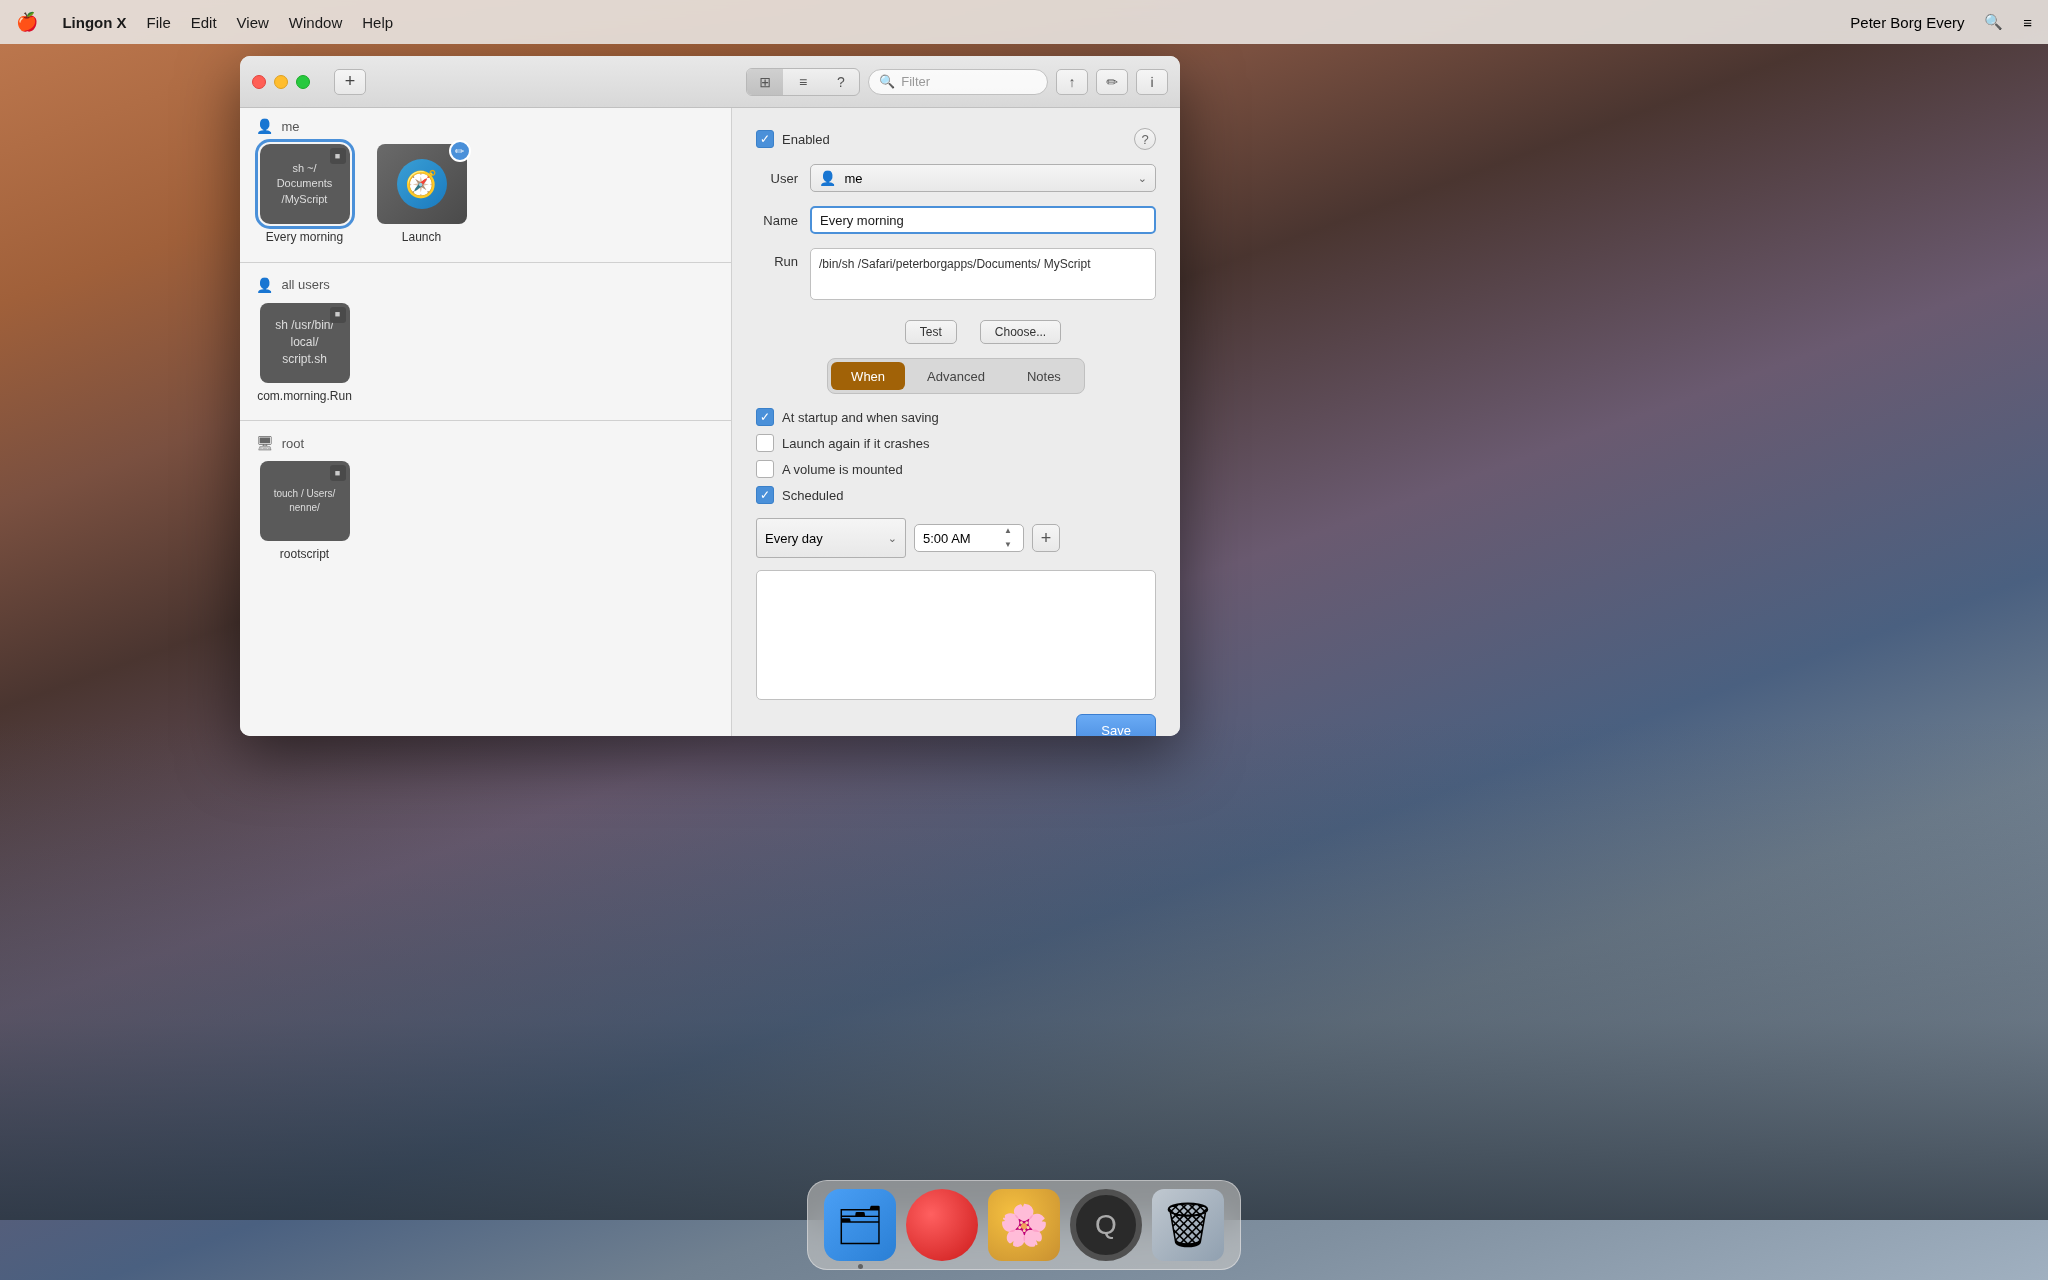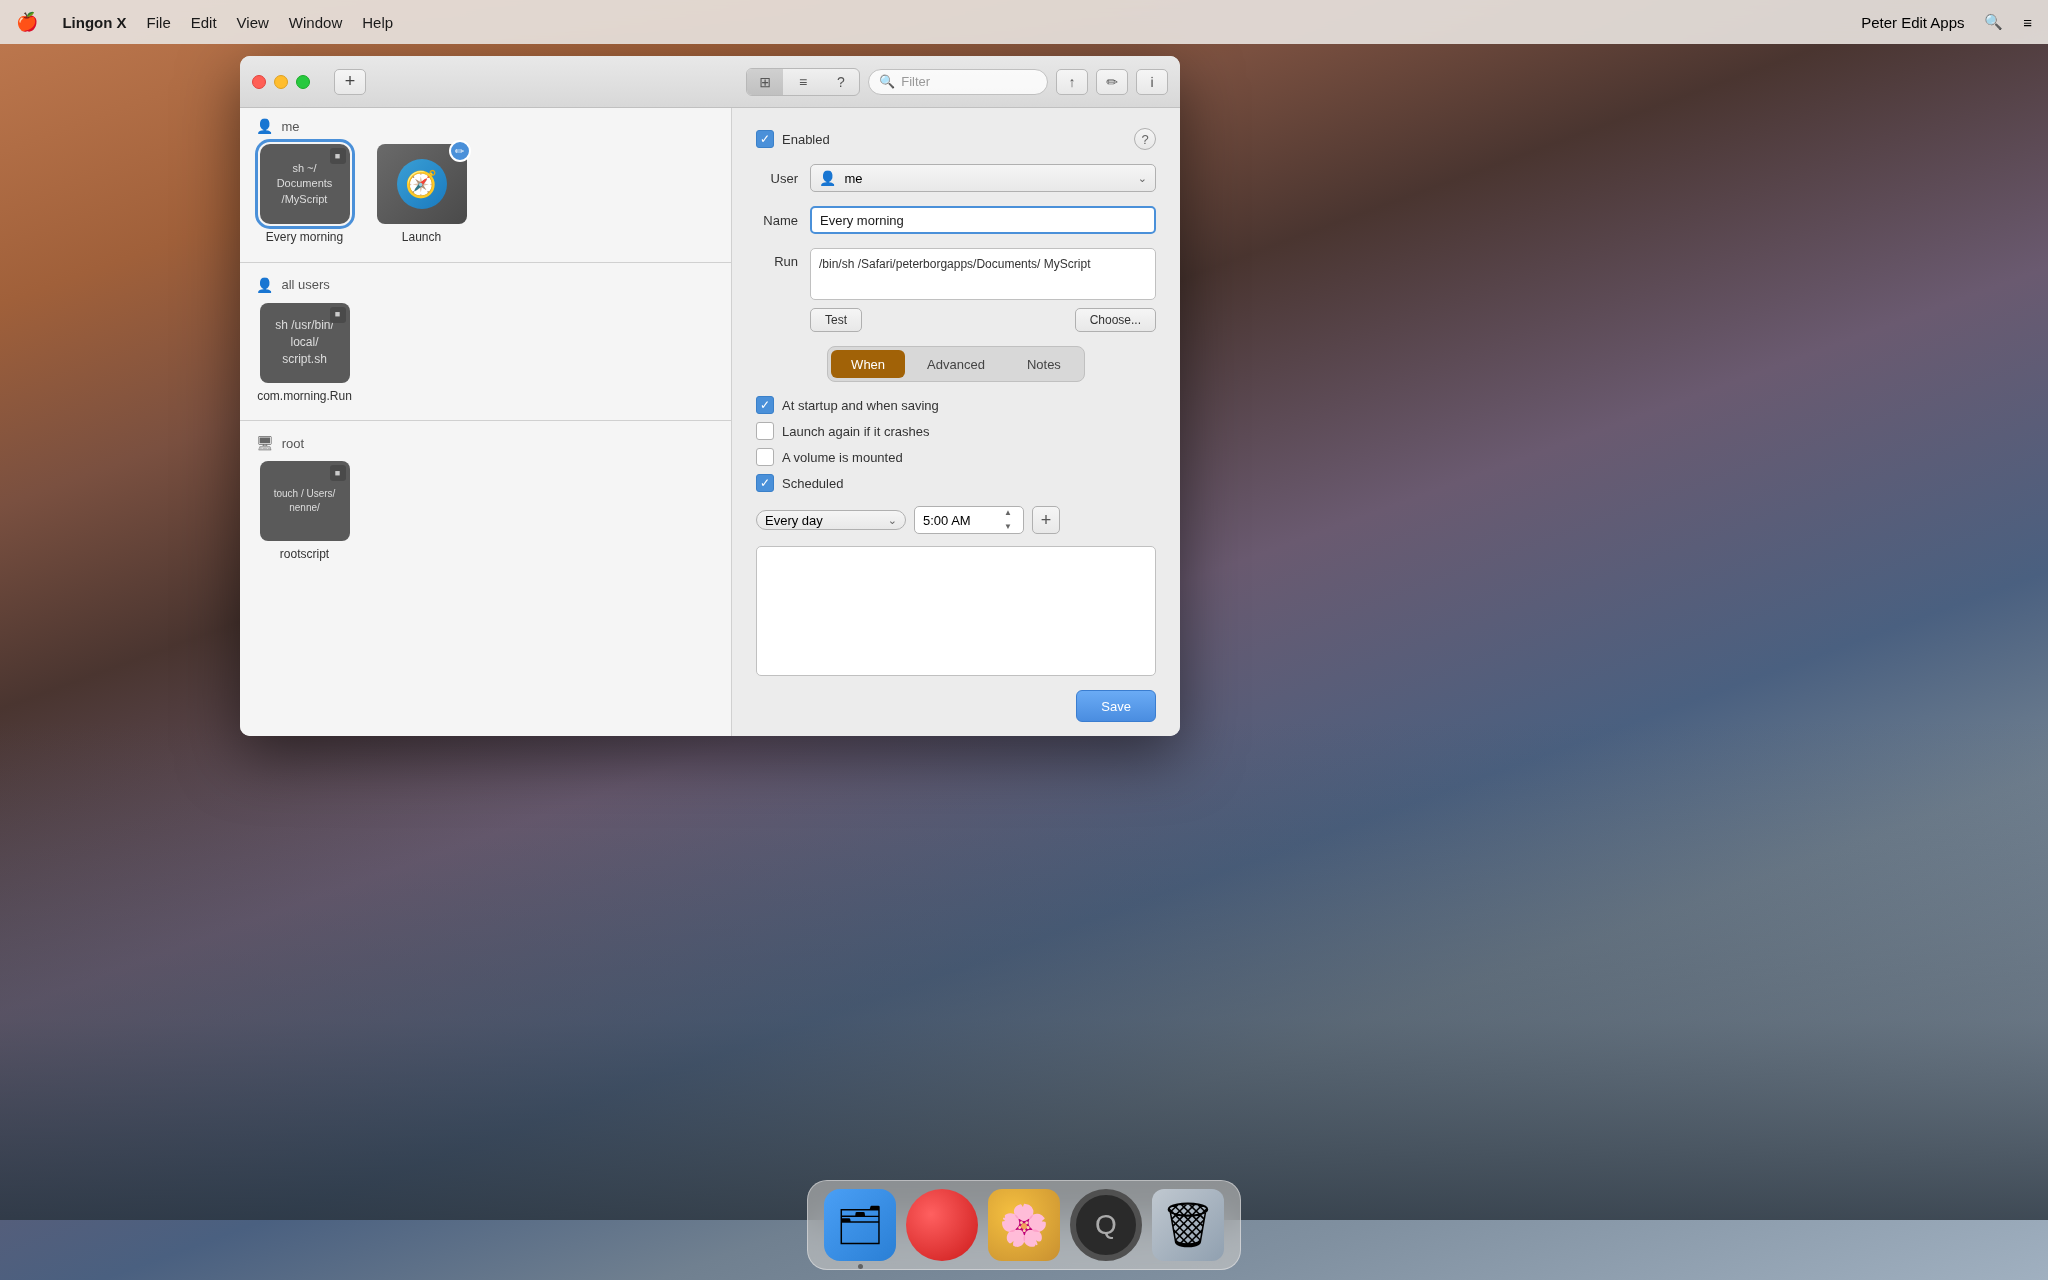--- a/index.html
+++ b/index.html
@@ -449,22 +449,22 @@
       padding: 6px 8px;
       font-size: 12px;
       color: #333;
       line-height: 1.5;
       position: relative;
     }
 
     .run-buttons {
       display: flex;
       gap: 23px;
-      margin-top: 4px;
-      justify-content: space-between;
+      margin-top: 16px;
+      justify-content: center;
     }
 
     .run-btn {
       height: 24px;
       padding: 0 14px;
       background: linear-gradient(to bottom, #f5f5f5, #e8e8e8);
       border: 1px solid #b0b0b0;
       border-radius: 5px;
       font-size: 12px;
       color: #333;
@@ -524,24 +524,24 @@
 
     .schedule-controls {
       display: flex;
       align-items: center;
       gap: 8px;
       margin-top: 6px;
     }
 
     .schedule-select {
       width: 150px;
-      height: 20px;
+      height: 40px;
       background: linear-gradient(to bottom, #f5f5f5, #e8e8e8);
       border: 1px solid #b0b0b0;
-      border-radius: 13px;
+      border-radius: 3px;
       display: flex;
       align-items: center;
       padding: 0 8px;
       font-size: 13px;
       cursor: pointer;
       justify-content: space-between;
     }
 
     .time-input {
       width: 110px;
@@ -677,21 +677,21 @@
 
 <div class="menubar">
   <span class="menubar-apple">🍎</span>
   <span class="menubar-app menubar-item">Lingon X</span>
   <span class="menubar-item">File</span>
   <span class="menubar-item">Edit</span>
   <span class="menubar-item">View</span>
   <span class="menubar-item">Window</span>
   <span class="menubar-item">Help</span>
   <div class="menubar-right">
-    <span>Peter Edit Apps</span>
+    <span>Peter Borg Every</span>
     <span>🔍</span>
     <span>≡</span>
   </div>
 </div>
 
 <div class="window">
 
   <div class="titlebar">
     <div class="traffic-light traffic-close"></div>
     <div class="traffic-light traffic-minimize"></div>

